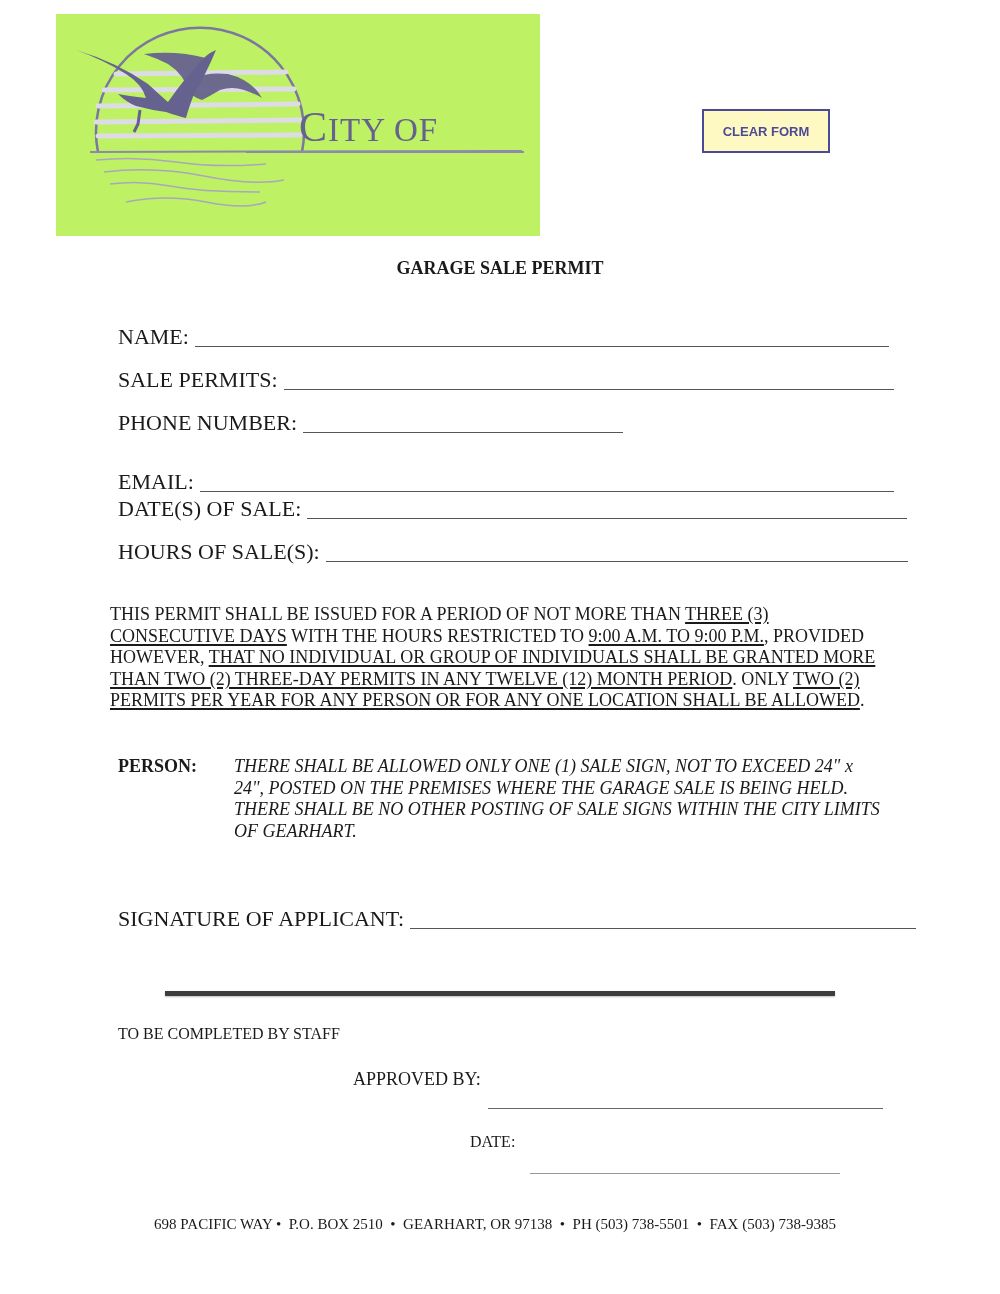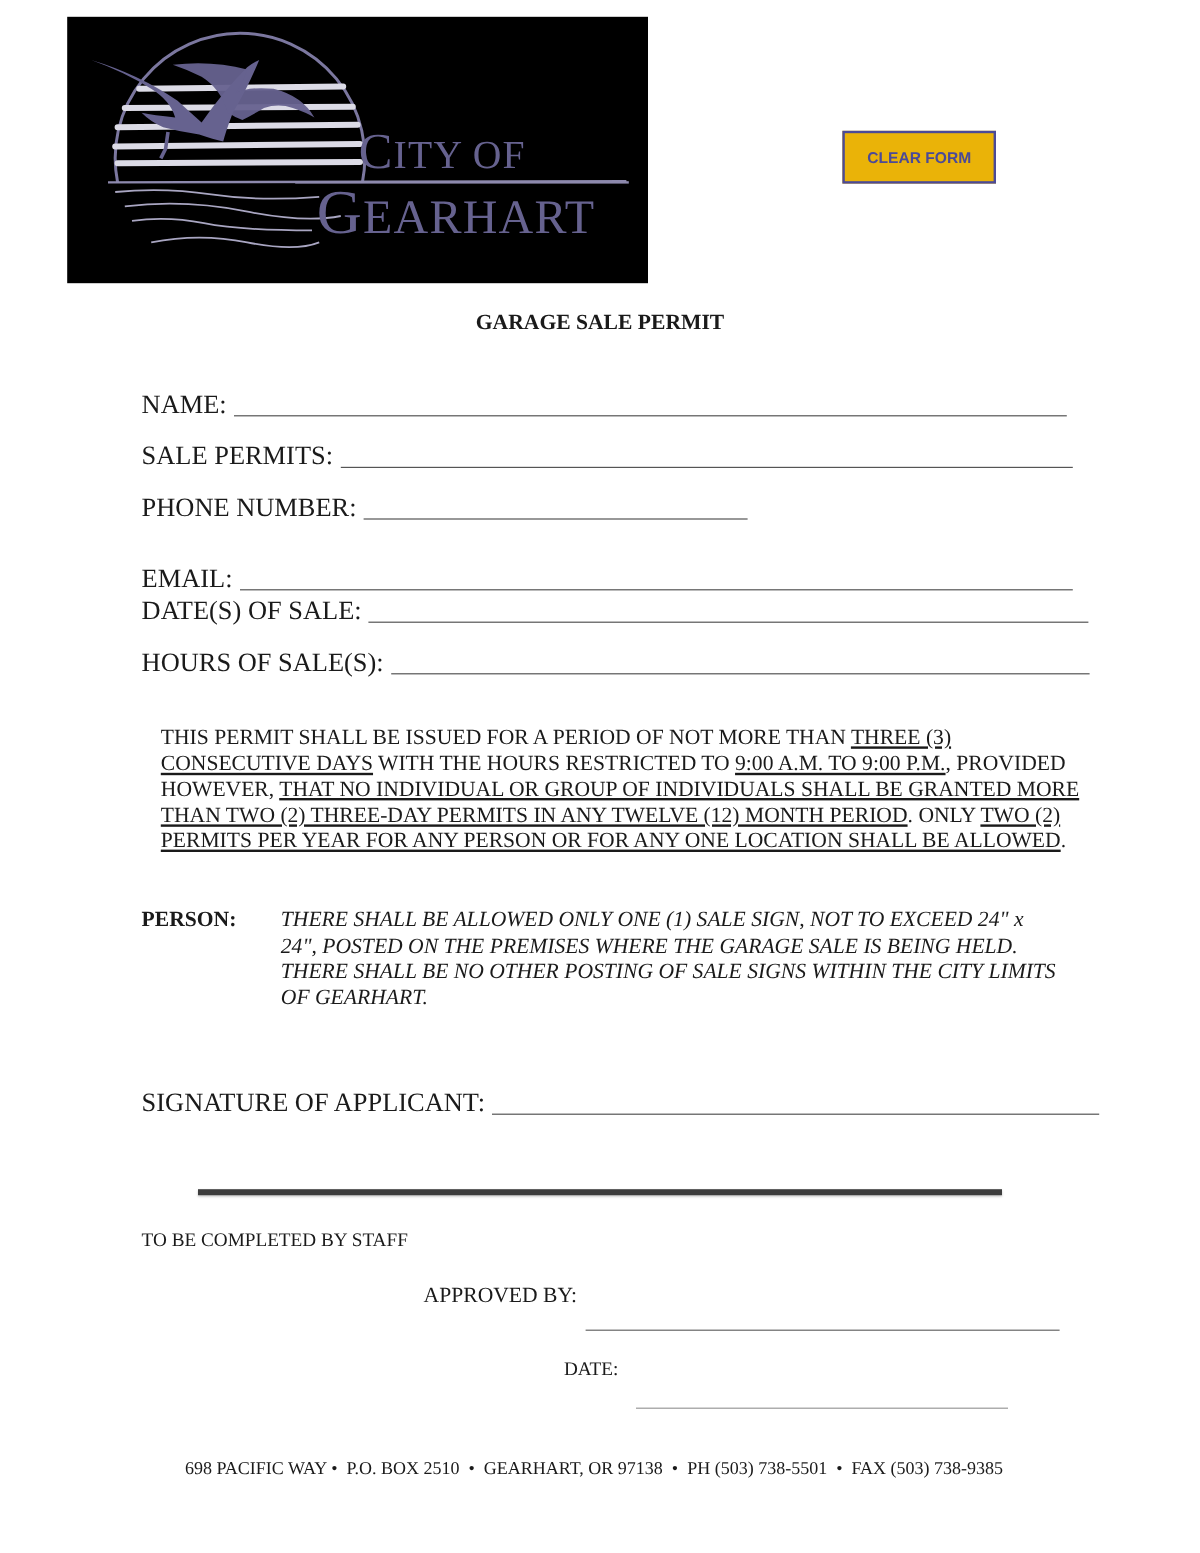--- a/index.html
+++ b/index.html
@@ -4,54 +4,54 @@
   <style>
     html, body { margin: 0; padding: 0; background: #ffffff; }
     body {
       width: 1000px; height: 1294px; position: relative; overflow: hidden;
       font-family: "Liberation Serif", "DejaVu Serif", serif;
       color: #1a1a1a;
     }
     .abs { position: absolute; }
     .logo-box {
       left: 56px; top: 14px; width: 484px; height: 222px;
-      background: #000000;
+      background: #bef264;
     }
     .logo-svg { position: absolute; left: 0; top: 0; }
     .logo-city {
       position: absolute; left: 243px; top: 92px;
       font-size: 42px; color: #66628f; letter-spacing: 1px; line-height: 1;
     }
     .logo-city .sc { font-size: 33px; }
     .logo-gear {
       position: absolute; left: 208px; top: 138px;
       font-size: 52px; color: #66628f; letter-spacing: 1px; line-height: 1;
     }
     .logo-gear .sc { font-size: 40px; }
     .logo-rule {
       position: absolute; left: 190px; top: 137px; width: 278px; height: 2px; background: #8d89ad;
     }
     .clear-btn {
       left: 702px; top: 109px; width: 124px; height: 40px;
-      background: #eab308; border: 2px solid #4b4a97;
+      background: #fef9c3; border: 2px solid #4b4a97;
       color: #4b4a97; font-family: "Liberation Sans", "DejaVu Sans", sans-serif;
       font-size: 13px; font-weight: bold; display: flex; align-items: center; justify-content: center;
       cursor: pointer; box-sizing: content-box;
     }
     .title {
       left: 0; width: 1000px; top: 258px; text-align: center;
       font-weight: bold; font-size: 18px;
     }
     .field { left: 118px; display: flex; align-items: flex-end; font-size: 22px; }
     .field .label { white-space: nowrap; }
     .field .line {
       border-bottom: 1px solid #555; height: 18px; margin-left: 6px; margin-bottom: 3px;
     }
     .para {
-      left: 134px; top: 604px; width: 770px; font-size: 18px; line-height: 21.6px;
+      left: 110px; top: 604px; width: 770px; font-size: 18px; line-height: 21.6px;
     }
     .para u { text-decoration: underline; text-decoration-thickness: 2px; text-underline-offset: 2px; }
     .notice-label { left: 118px; top: 756px; font-size: 18px; font-weight: bold; }
     .notice-text {
       left: 234px; top: 756px; width: 650px; font-size: 18px; line-height: 21.6px; font-style: italic;
     }
     .divider {
       left: 165px; top: 991px; width: 670px; height: 5px; background: #3d3d3d;
       box-shadow: 0 1px 2px rgba(0,0,0,0.25);
     }
@@ -89,21 +89,20 @@
       <path d="M70 188 q40 -8 80 0 t60 0"></path>
     </g>
 
     <path d="M20 36 Q60 48 92 70 Q105 82 112 88 Q130 62 150 42 Q155 38 160 36 Q150 60 138 80 Q132 96 130 104 Q122 102 110 98 Q95 96 80 92 Q70 88 62 80 Q72 82 90 84 Q86 70 70 60 Q48 46 20 36 Z" fill="#66628f"></path>
     <path d="M84 96 L82 110 L78 118" stroke="#66628f" stroke-width="3" fill="none"></path>
 
     <path d="M88 40 Q120 36 150 44 Q146 56 140 64 Q150 58 172 60 Q196 66 206 84 Q200 80 188 76 Q176 72 164 76 Q154 82 146 86 Q140 84 134 80 Q128 60 112 50 Q100 44 88 40 Z" fill="#66628f" opacity="0.95"></path>
   </svg>
   <div class="logo-rule"></div>
   <div class="logo-city"><span>C</span><span class="sc">ITY OF</span></div>
-  <div class="logo-gear"><span>G</span><span class="sc">EARHART</span></div>
 </div>
 
 <div class="abs clear-btn">CLEAR FORM</div>
 
 <div class="abs title">GARAGE SALE PERMIT</div>
 
 <div class="abs field" style="top:324px;">
   <span class="label">NAME:</span>
   <span class="line" style="width:694px;"></span>
 </div>

